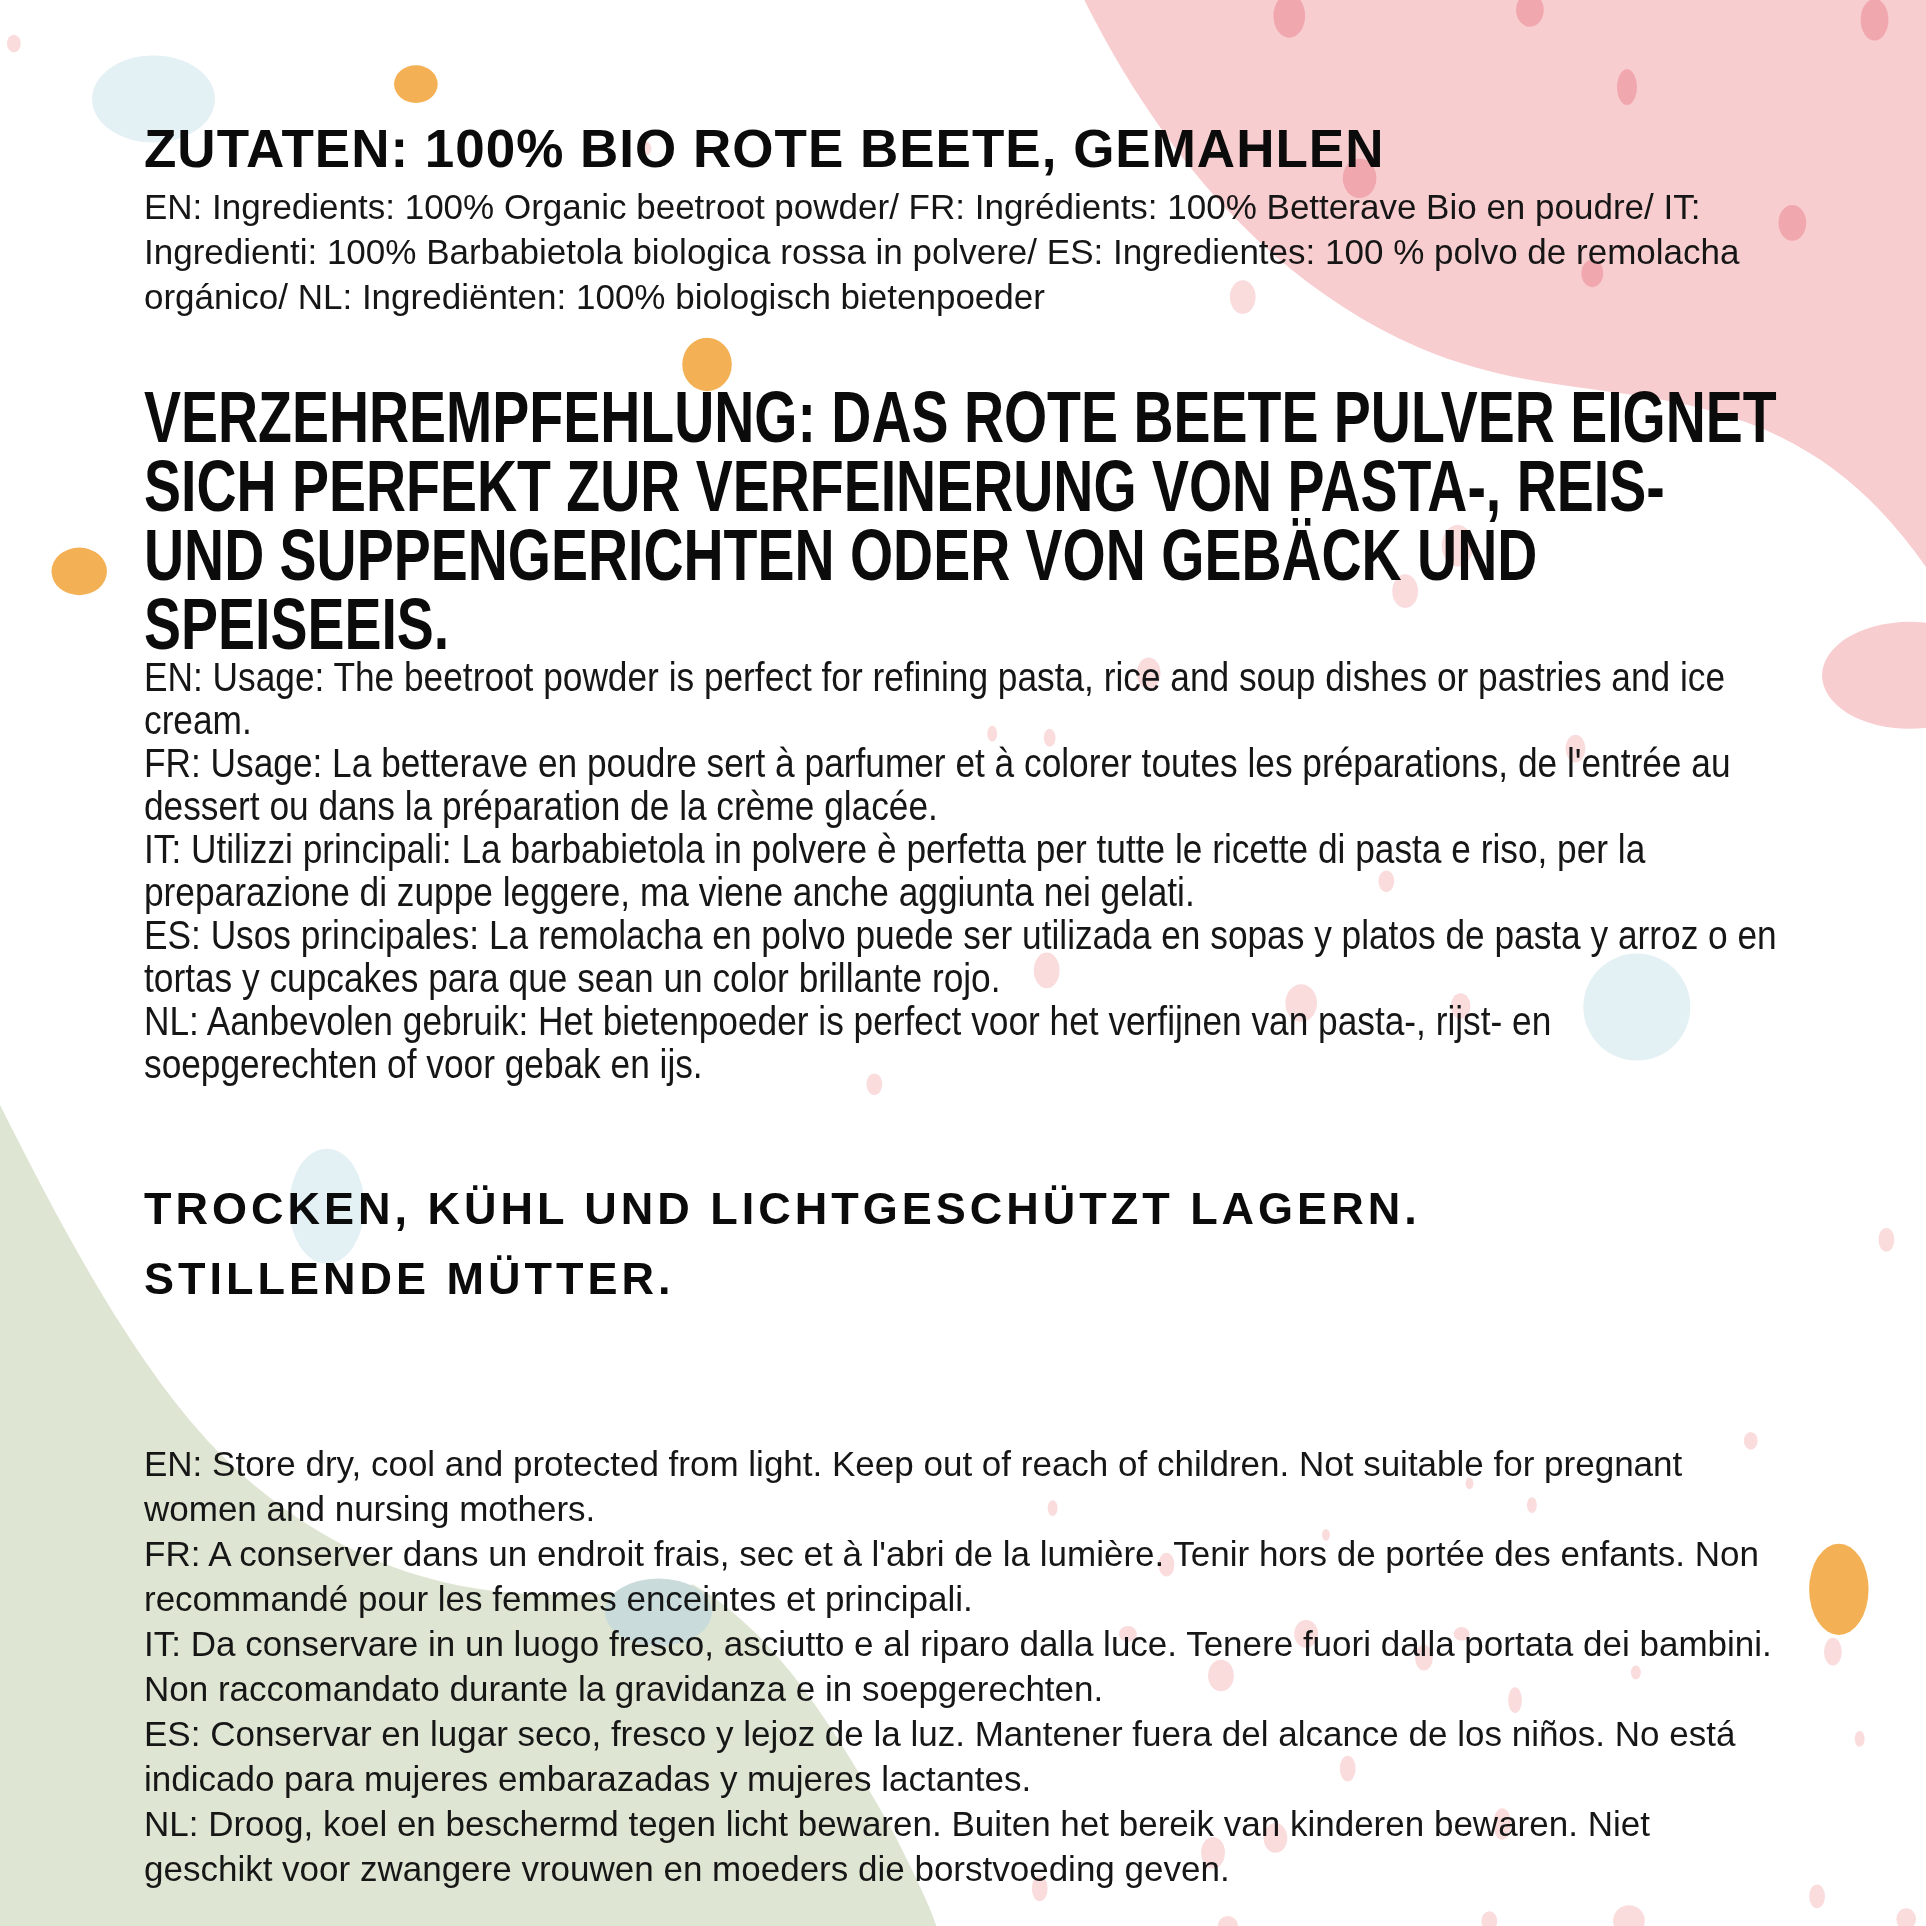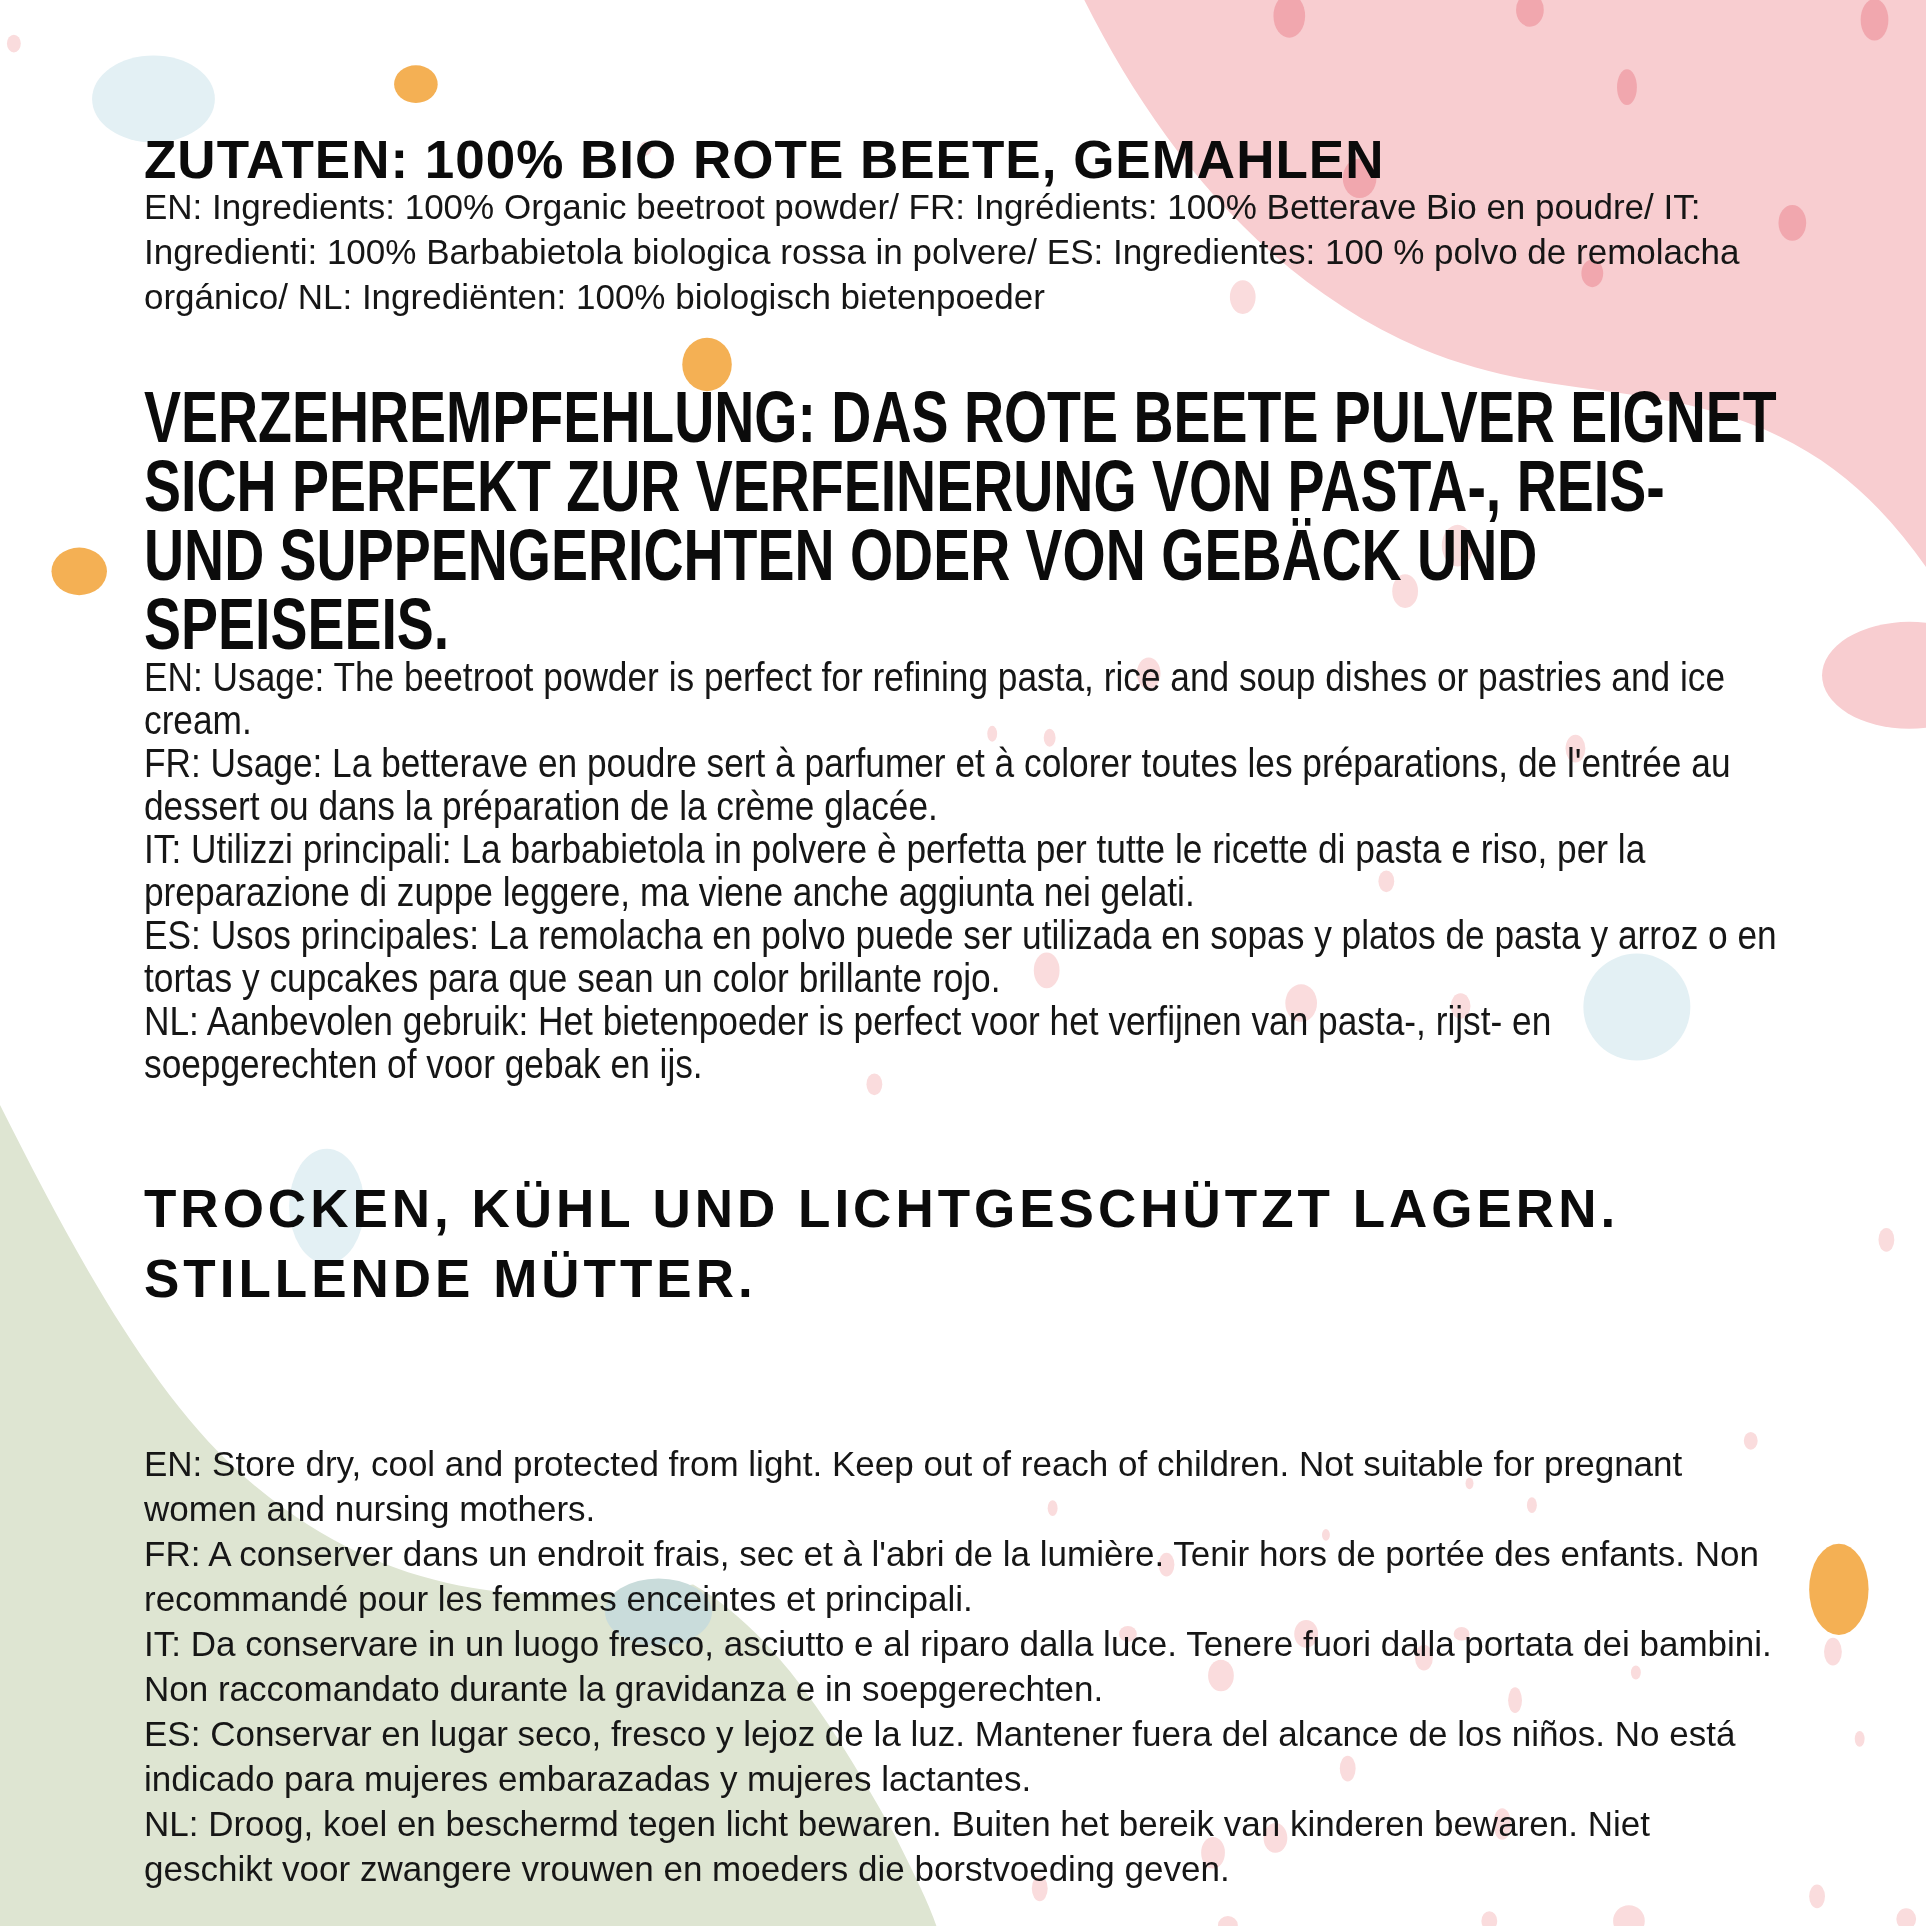--- a/index.html
+++ b/index.html
@@ -10,42 +10,42 @@
     overflow:hidden;
     background:#ffffff;
     font-family:"Liberation Sans", sans-serif;
     color:#151515;
   }
   #decor{position:absolute;left:0;top:0;width:1927px;height:1927px;}
   .abs{position:absolute;left:144px;}
   .ln,.hln{white-space:nowrap;}
   
   #h1{
-    top:95px;
+    top:84px;
     font-size:53px;line-height:57px;font-weight:700;letter-spacing:1px;color:#0b0b0b;text-align:center;
   }
   
   .body{font-size:35px;line-height:45px;color:#161616;}
   #b1{top:184px;}
   
   #h2{
     top:382px;
     font-size:73px;line-height:69px;font-weight:700;color:#0b0b0b;
     transform:scaleX(0.76);transform-origin:0 0;width:2376px;
   }
   
   #b2{
     top:656px;
     font-size:41px;line-height:43px;
     transform:scaleX(0.86);transform-origin:0 0;width:2079px;
   }
   
   #h3{
     top:1174px;
-    font-size:53px;line-height:70px;font-weight:700;letter-spacing:4px;color:#0b0b0b;
+    font-size:45px;line-height:70px;font-weight:700;letter-spacing:4px;color:#0b0b0b;
   }
   #b3{top:1441px;}
 </style>
 </head>
 <body>
 
 <div class="page">
 
   <svg id="decor" viewBox="0 0 1946 1946" aria-hidden="true">
       <path d="M1095,0 C1170,150 1280,285 1435,352 C1555,402 1650,385 1762,426 C1850,458 1902,512 1946,574 L1946,0 Z" fill="#f8cdd0"></path>

